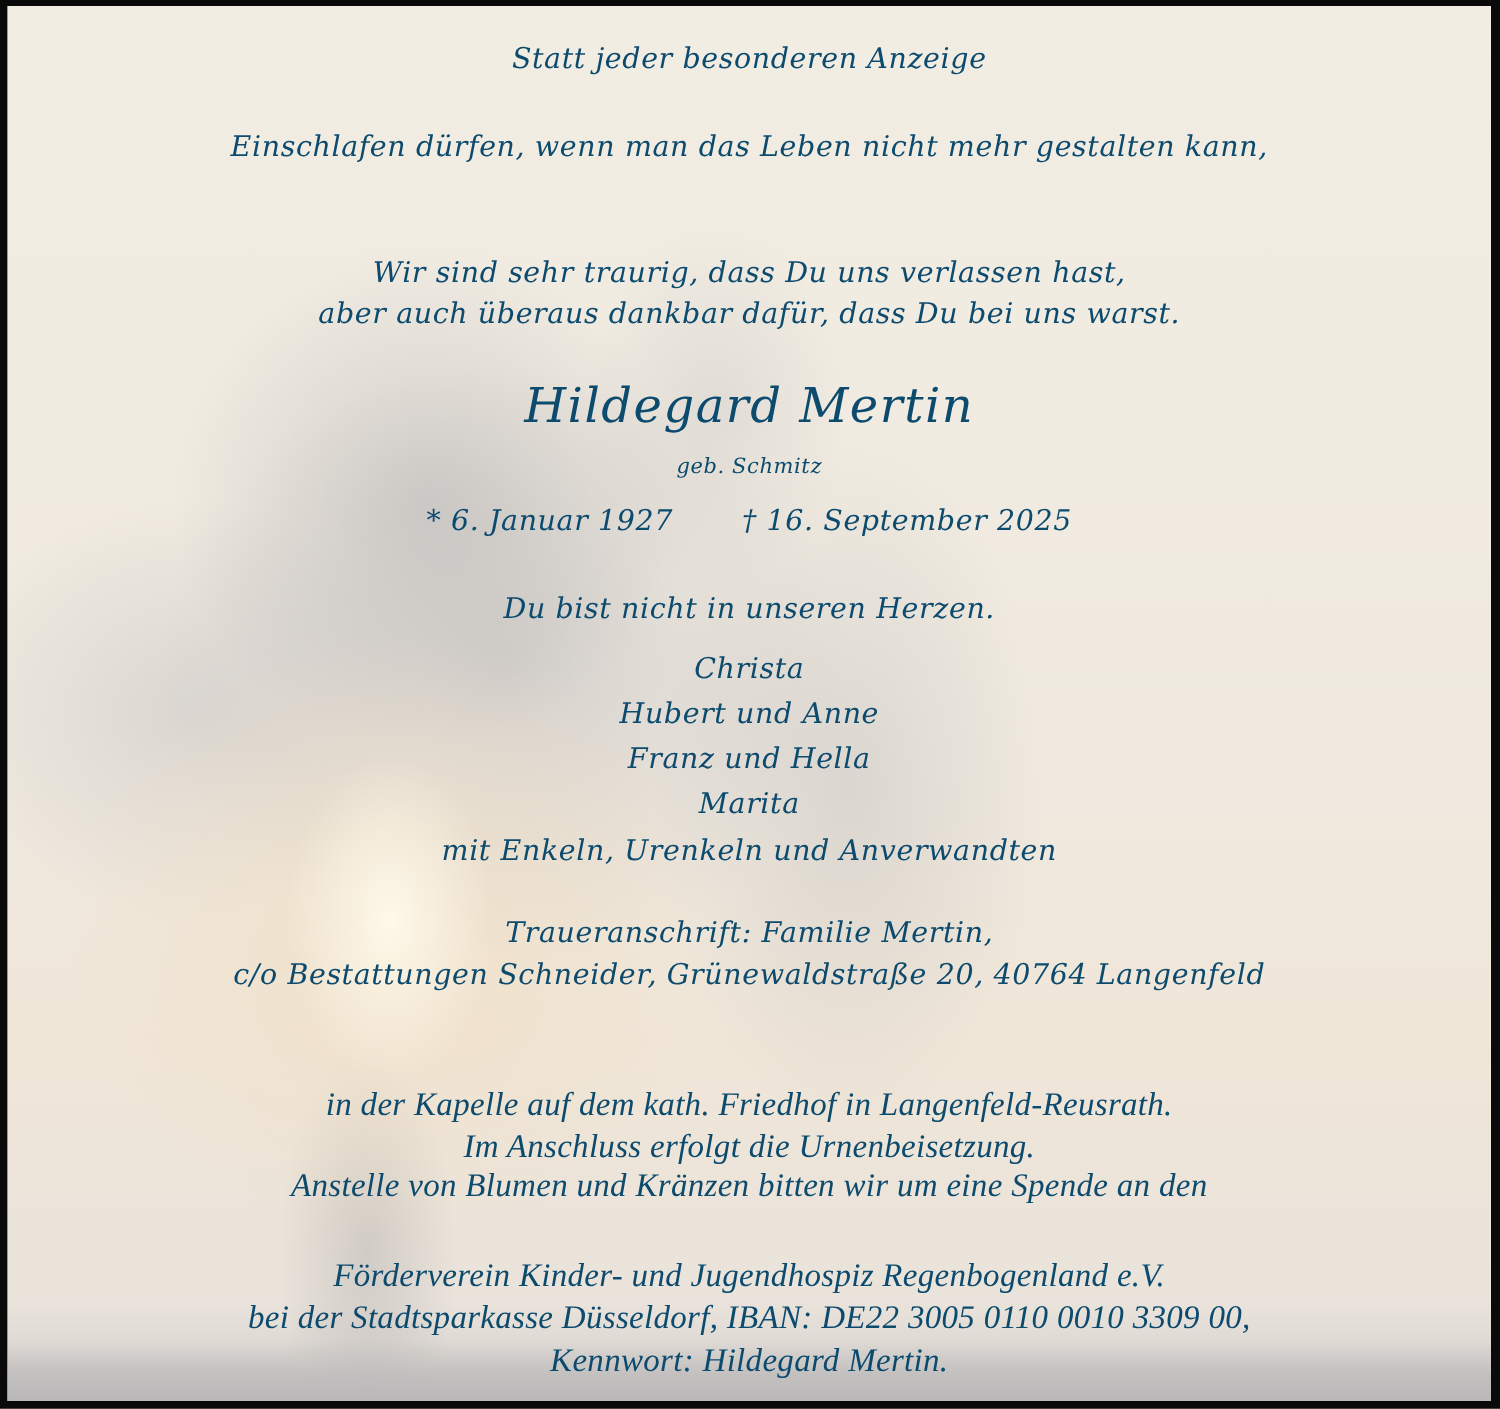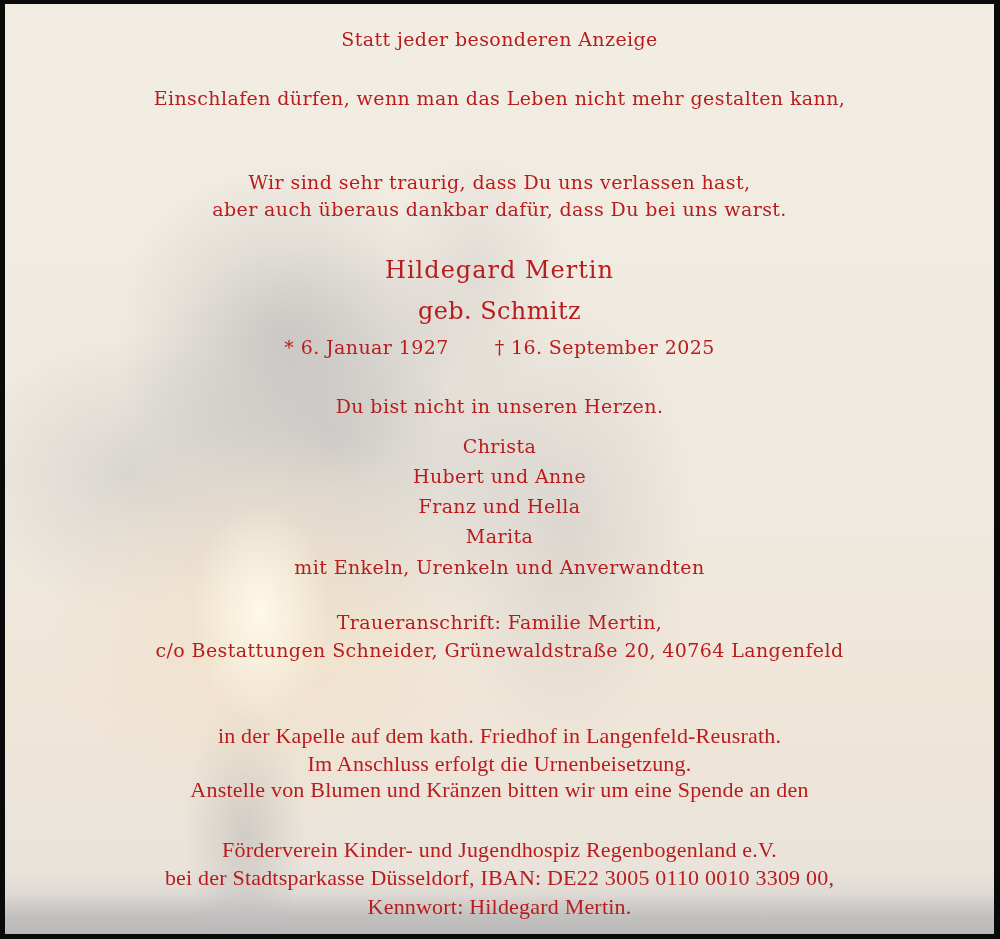--- a/index.html
+++ b/index.html
@@ -37,38 +37,39 @@
     .ground {
       position: absolute;
       left: 0; right: 0; bottom: 0;
       height: 40px;
       background: linear-gradient(180deg, rgba(200,198,196,0) 0%, rgba(190,188,188,0.85) 60%, rgba(185,183,183,0.95) 100%);
     }
     .content {
       position: absolute;
       inset: 0;
       text-align: center;
-      color: #b91c1c;
+      color: #0c4a6e;
       font-family: "DejaVu Serif", serif;
       font-size: 19px;
       letter-spacing: 0.4px;
+      font-style: italic;
     }
     .line {
       position: absolute;
       left: 0;
       width: 100%;
       white-space: nowrap;
       line-height: 26px;
     }
     .name {
-      font-size: 24px;
+      font-size: 32px;
       line-height: 48px;
       letter-spacing: 1px;
     }
-    .maiden { font-size: 24px; }
+    .maiden { font-size: 14px; }
     .dates span { display: inline-block; }
     .dates .gap { width: 46px; }
     .condensed {
       font-family: "Liberation Serif", serif;
       font-size: 22px;
       letter-spacing: 0.2px;
     }
   </style>
 </head>
 <body>

